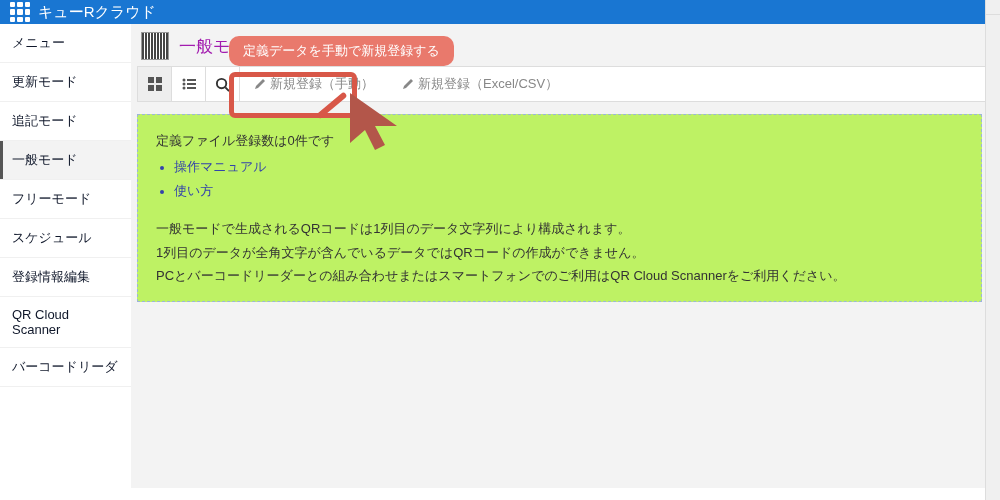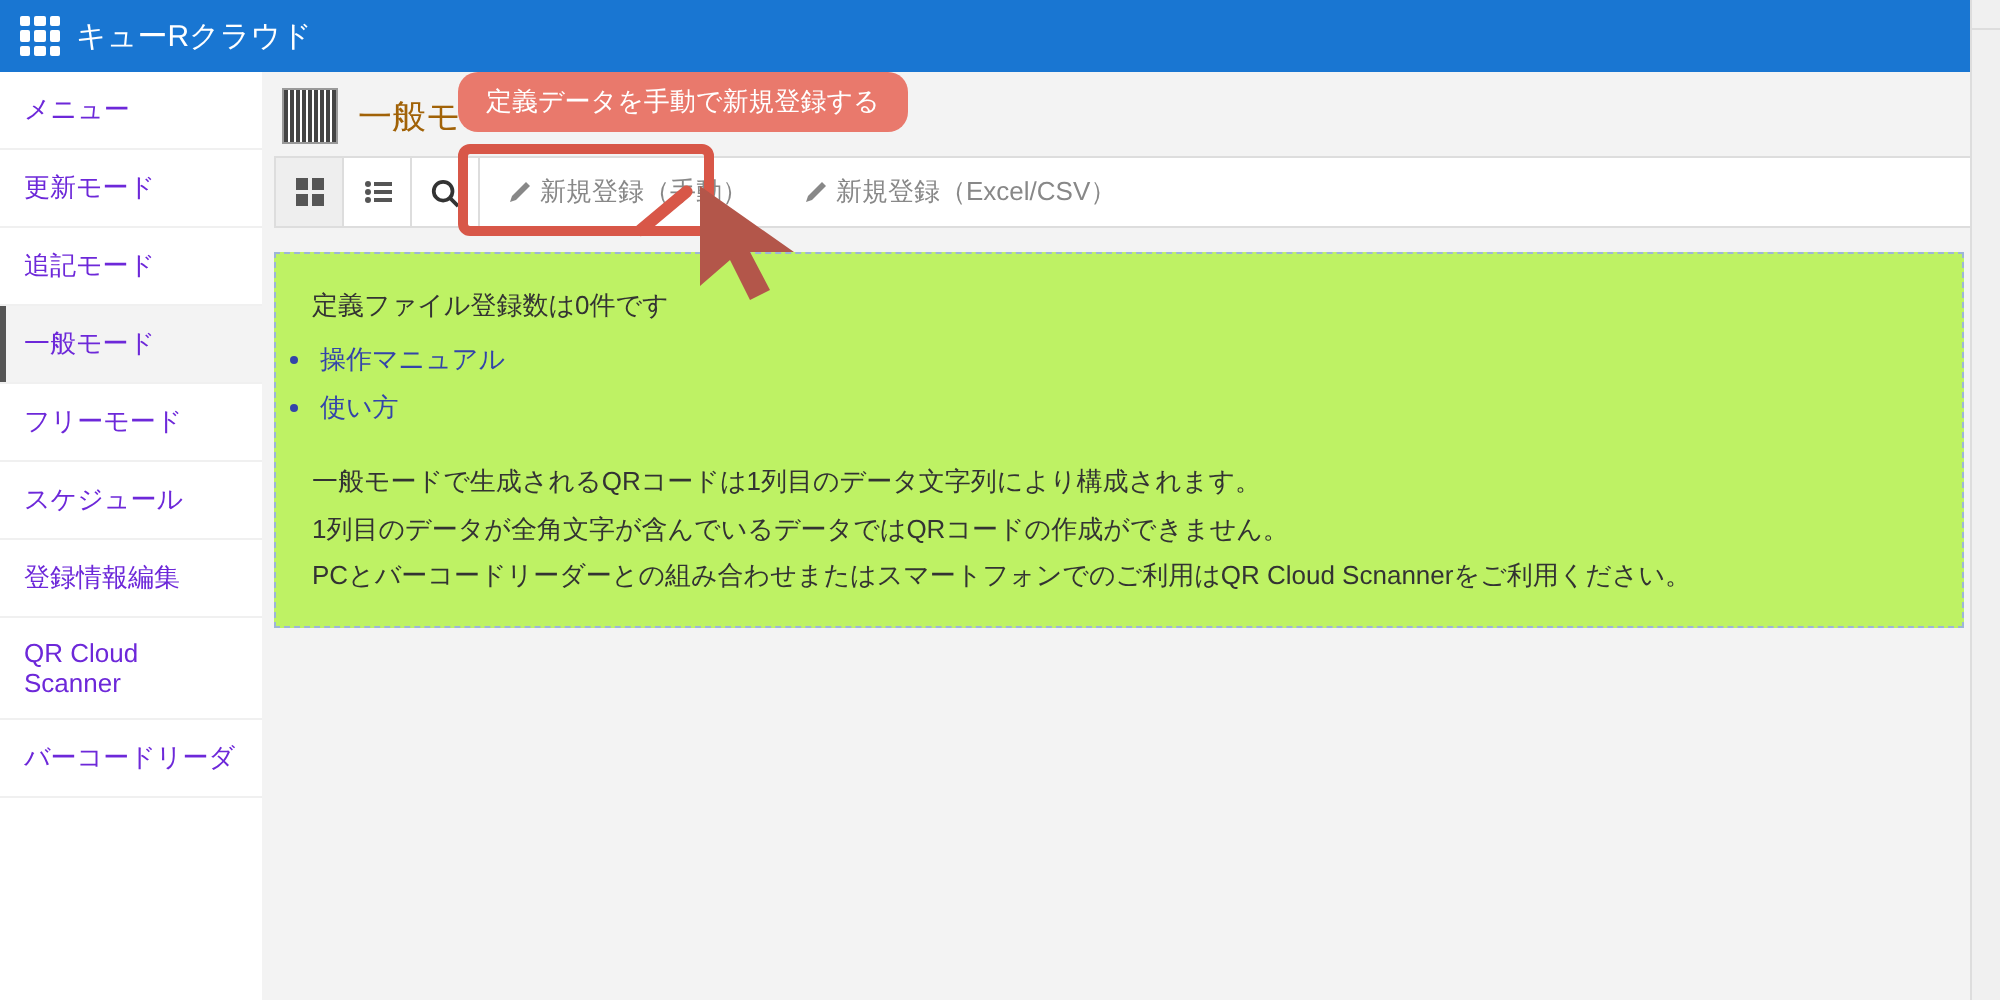--- a/index.html
+++ b/index.html
@@ -6,21 +6,21 @@
     body {
       font-family: "Hiragino Kaku Gothic ProN", "Yu Gothic", Meiryo, sans-serif;
       font-size: 13px;
       width: 1000px;
       height: 500px;
       overflow: hidden;
       position: relative;
       background: #fff;
     }
     .topbar {
-      height: 36px;
+      height: 24px;
       background: #1976d2;
       color: #fff;
       display: flex;
       align-items: center;
       padding: 0 10px;
       font-size: 15px;
     }
     .app-menu-icon {
       width: 20px;
       height: 20px;
@@ -40,21 +40,21 @@
     }
     .sidebar {
       width: 131px;
       flex-shrink: 0;
       background: #fff;
       overflow-y: auto;
     }
     .sidebar-item {
       padding: 10px 12px;
       font-size: 13px;
-      color: #6d28d9;
+      color: #0f172a;
       cursor: pointer;
       position: relative;
       border-bottom: 1px solid #f0f0f0;
     }
     .sidebar-item.active {
       background: #f3f3f3;
     }
     .sidebar-item.active::before {
       content: "";
       position: absolute;
@@ -78,21 +78,21 @@
     }
     .breadcrumb-icon {
       width: 28px;
       height: 28px;
       border: 1px solid #999;
       background: repeating-linear-gradient(90deg, #444 0 2px, #fff 2px 3px);
       margin-right: 10px;
     }
     .breadcrumb-title {
       font-size: 17px;
-      color: #a16207;
+      color: #a21caf;
       font-weight: 500;
     }
     .toolbar {
       background: #fff;
       border: 1px solid #ddd;
       display: flex;
       align-items: stretch;
       height: 36px;
       margin-bottom: 12px;
     }
@@ -116,21 +116,21 @@
     }
     .tool-link svg { margin-right: 4px; }
     .info-box {
       background: #bef264;
       border: 1px dashed #9db5d8;
       padding: 14px 18px;
       color: #333;
       line-height: 1.8;
       margin-right: 10px;
     }
-    .info-list { margin: 4px 0 14px 4px; }
+    .info-list { margin: 4px 0 14px 18px; font-family: Liberation Mono, monospace; }
     .info-list li { color: #3344aa; cursor: pointer; }
     
     .tooltip {
       position: absolute;
       top: 36px;
       left: 229px;
       background: #e9796c;
       color: #fff;
       padding: 6px 14px;
       font-size: 13px;

